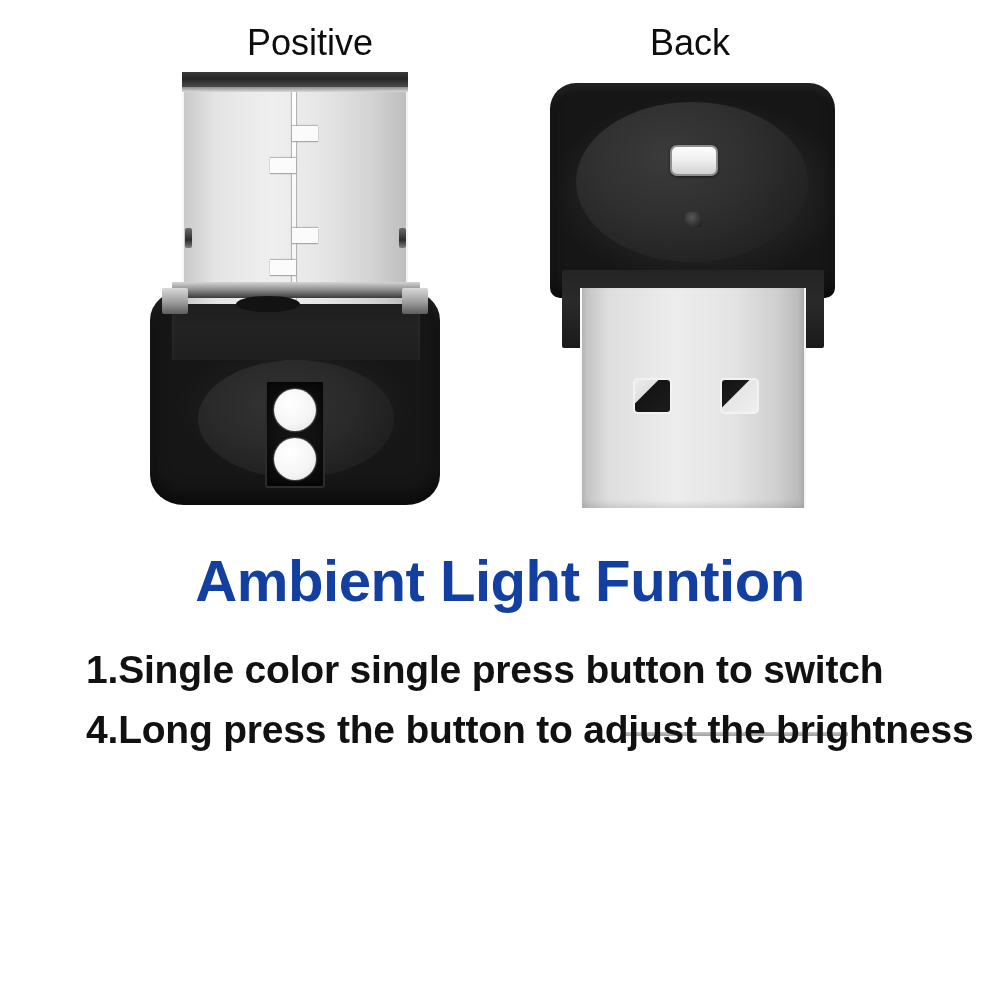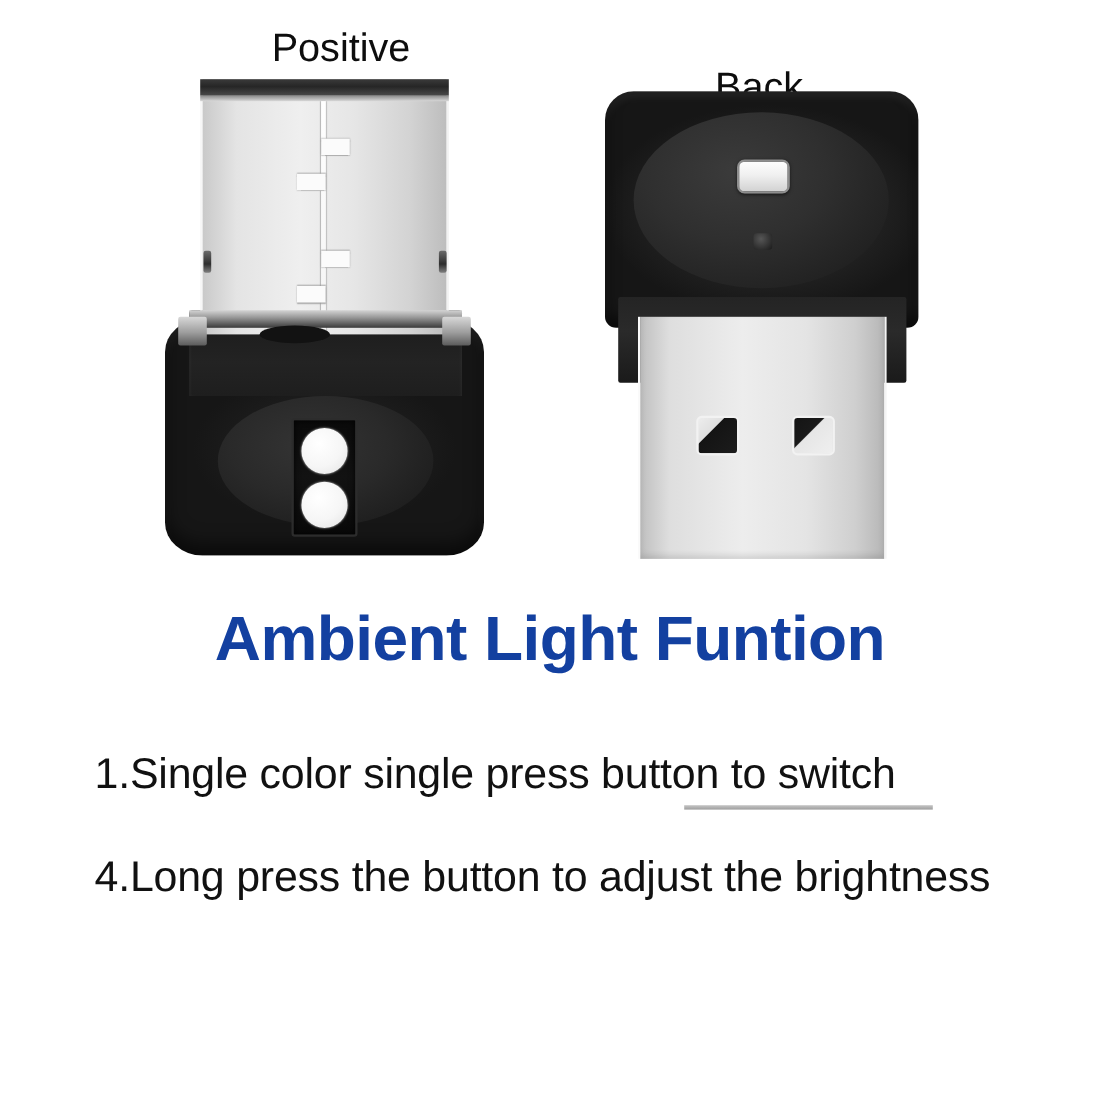--- a/index.html
+++ b/index.html
@@ -31,21 +31,21 @@
     position: absolute;
     font-family: "Liberation Sans", sans-serif;
     font-size: 36px;
     font-weight: 400;
     color: #0d0d0d;
     letter-spacing: 0px;
     white-space: nowrap;
     text-align: center;
   }
   .label-positive { left: 205px; top: 22px; width: 210px; }
-  .label-back     { left: 590px; top: 22px; width: 200px; margin-top: 36px; }
+  .label-back     { left: 590px; top: 22px; width: 200px; }
 
   
   .device-left {
     position: absolute;
     left: 140px; top: 60px;
     width: 310px; height: 450px;
   }
 
   
   .left-housing {
@@ -270,26 +270,25 @@
 
   
   .instructions {
     position: absolute;
     left: 86px; top: 640px;
     width: 880px;
   }
   .instruction-line {
     font-family: "Liberation Sans", sans-serif;
     font-size: 39px;
-    font-weight: 400;
+    font-weight: 700;
     color: #111111;
     line-height: 60px;
     white-space: nowrap;
     letter-spacing: -0.2px;
-    margin-top: 34px;
   }
   .instruction-cont {
     padding-left: 38px;
   }
 </style>
 </head>
 <body>
 
 <div class="photo-area">
 

